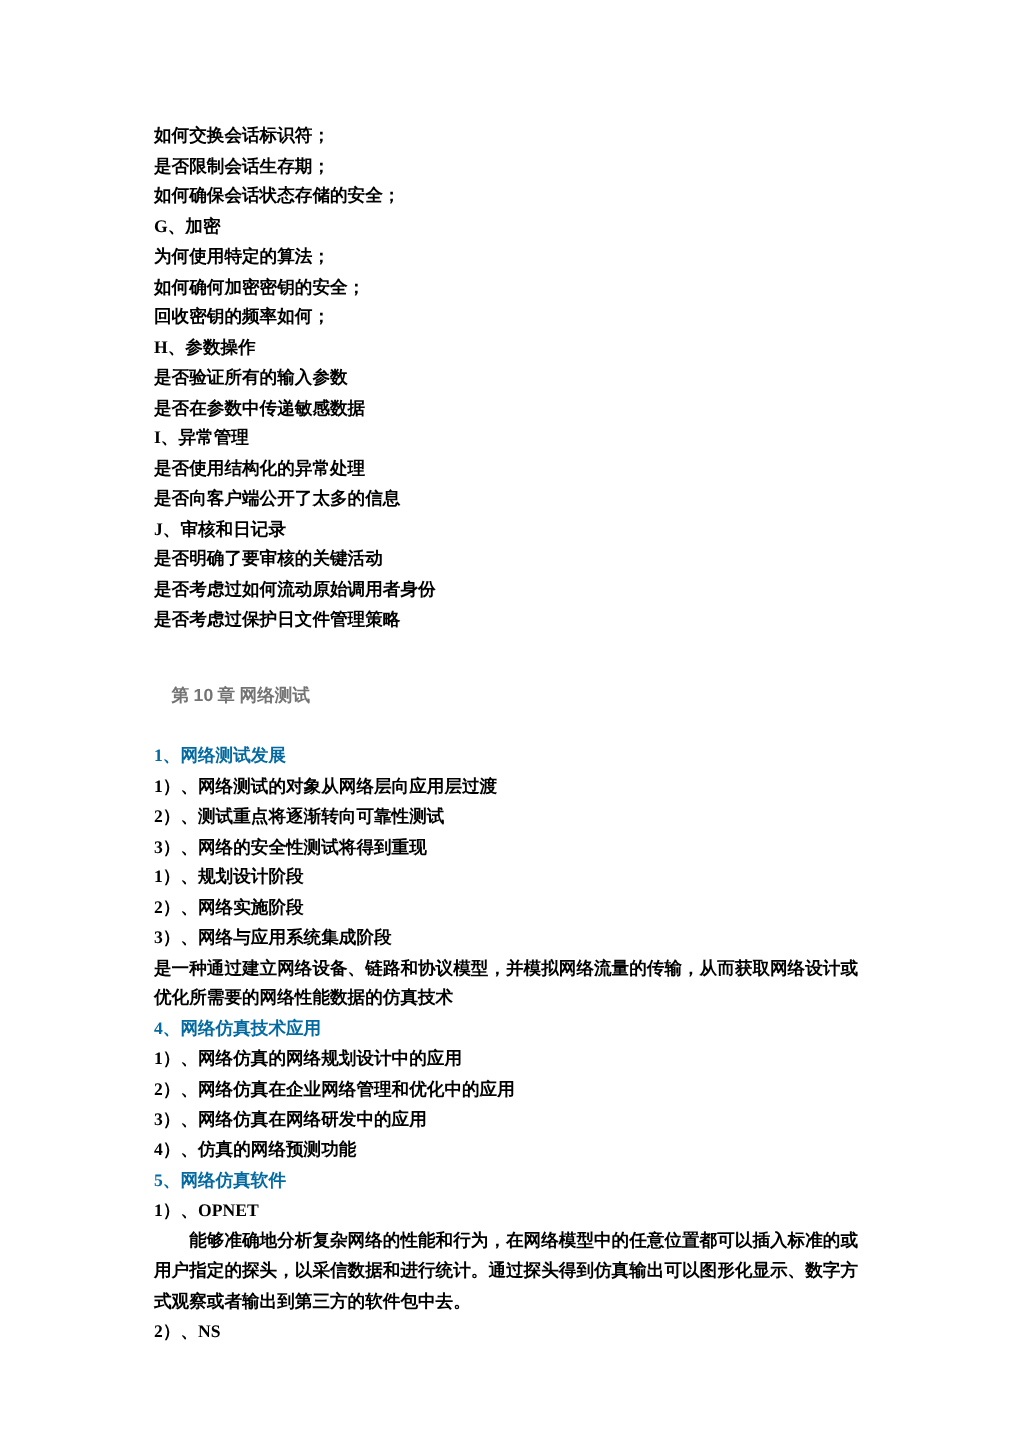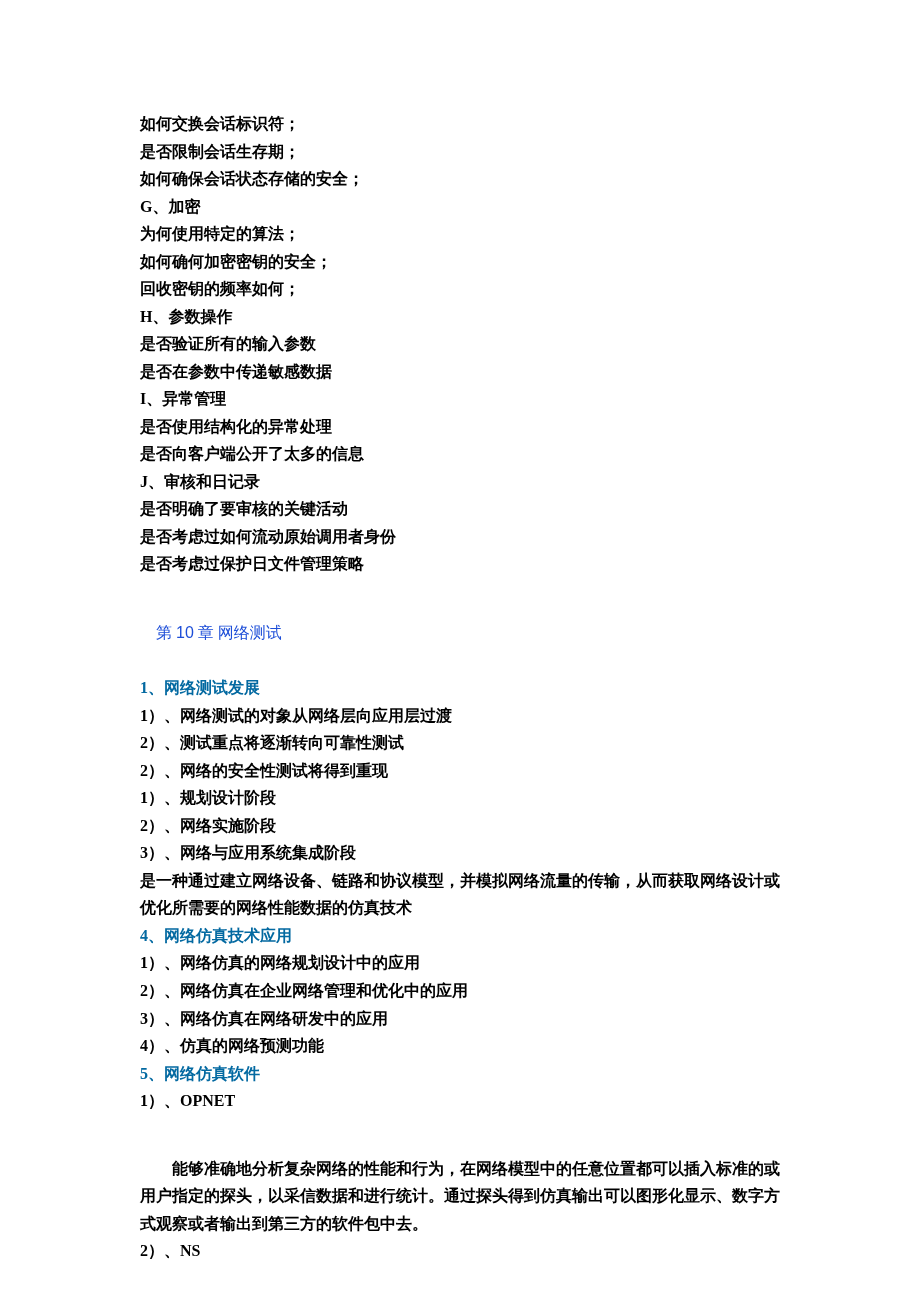--- a/index.html
+++ b/index.html
@@ -15,37 +15,36 @@
     width: 920px;
     min-height: 1302px;
     box-sizing: border-box;
     padding: 110px 140px 0 140px;
   }
   .line {
     white-space: pre-wrap;
     font-weight: bold;
   }
   .h-chapter {
-    color: #1d4ed8;
-    font-weight: normal;
+    color: #737373;
+    font-weight: bold;
     font-family: "SimSun", "宋体", serif;
     margin-top: 14px;
   }
   .h-chapter .num {
     font-family: Arial, "Helvetica Neue", sans-serif;
   }
   .teal {
     color: #0369a1;
   }
   .paragraph {
     text-align: justify;
   }
   .indent {
     text-indent: 2em;
-    margin-top: 40px;
   }
 </style>
 </head>
 <body>
 
 <div class="page">
 
   <div class="line">如何交换会话标识符；</div>
   <div class="line">是否限制会话生存期；</div>
   <div class="line">如何确保会话状态存储的安全；</div>
@@ -64,21 +63,21 @@
   <div class="line">是否考虑过如何流动原始调用者身份</div>
   <div class="line">是否考虑过保护日文件管理策略</div>
 
   <div class="line h-chapter">
     <span>第 </span><span class="num">10</span><span> 章 网络测试</span>
   </div>
 
   <div class="line teal">1、网络测试发展</div>
   <div class="line">1）、网络测试的对象从网络层向应用层过渡</div>
   <div class="line">2）、测试重点将逐渐转向可靠性测试</div>
-  <div class="line">2）、网络的安全性测试将得到重现</div>
+  <div class="line">3）、网络的安全性测试将得到重现</div>
 
   <div class="line">1）、规划设计阶段</div>
   <div class="line">2）、网络实施阶段</div>
   <div class="line">3）、网络与应用系统集成阶段</div>
 
   <div class="line paragraph">是一种通过建立网络设备、链路和协议模型，并模拟网络流量的传输，从而获取网络设计或优化所需要的网络性能数据的仿真技术</div>
 
   <div class="line teal">4、网络仿真技术应用</div>
   <div class="line">1）、网络仿真的网络规划设计中的应用</div>
   <div class="line">2）、网络仿真在企业网络管理和优化中的应用</div>

